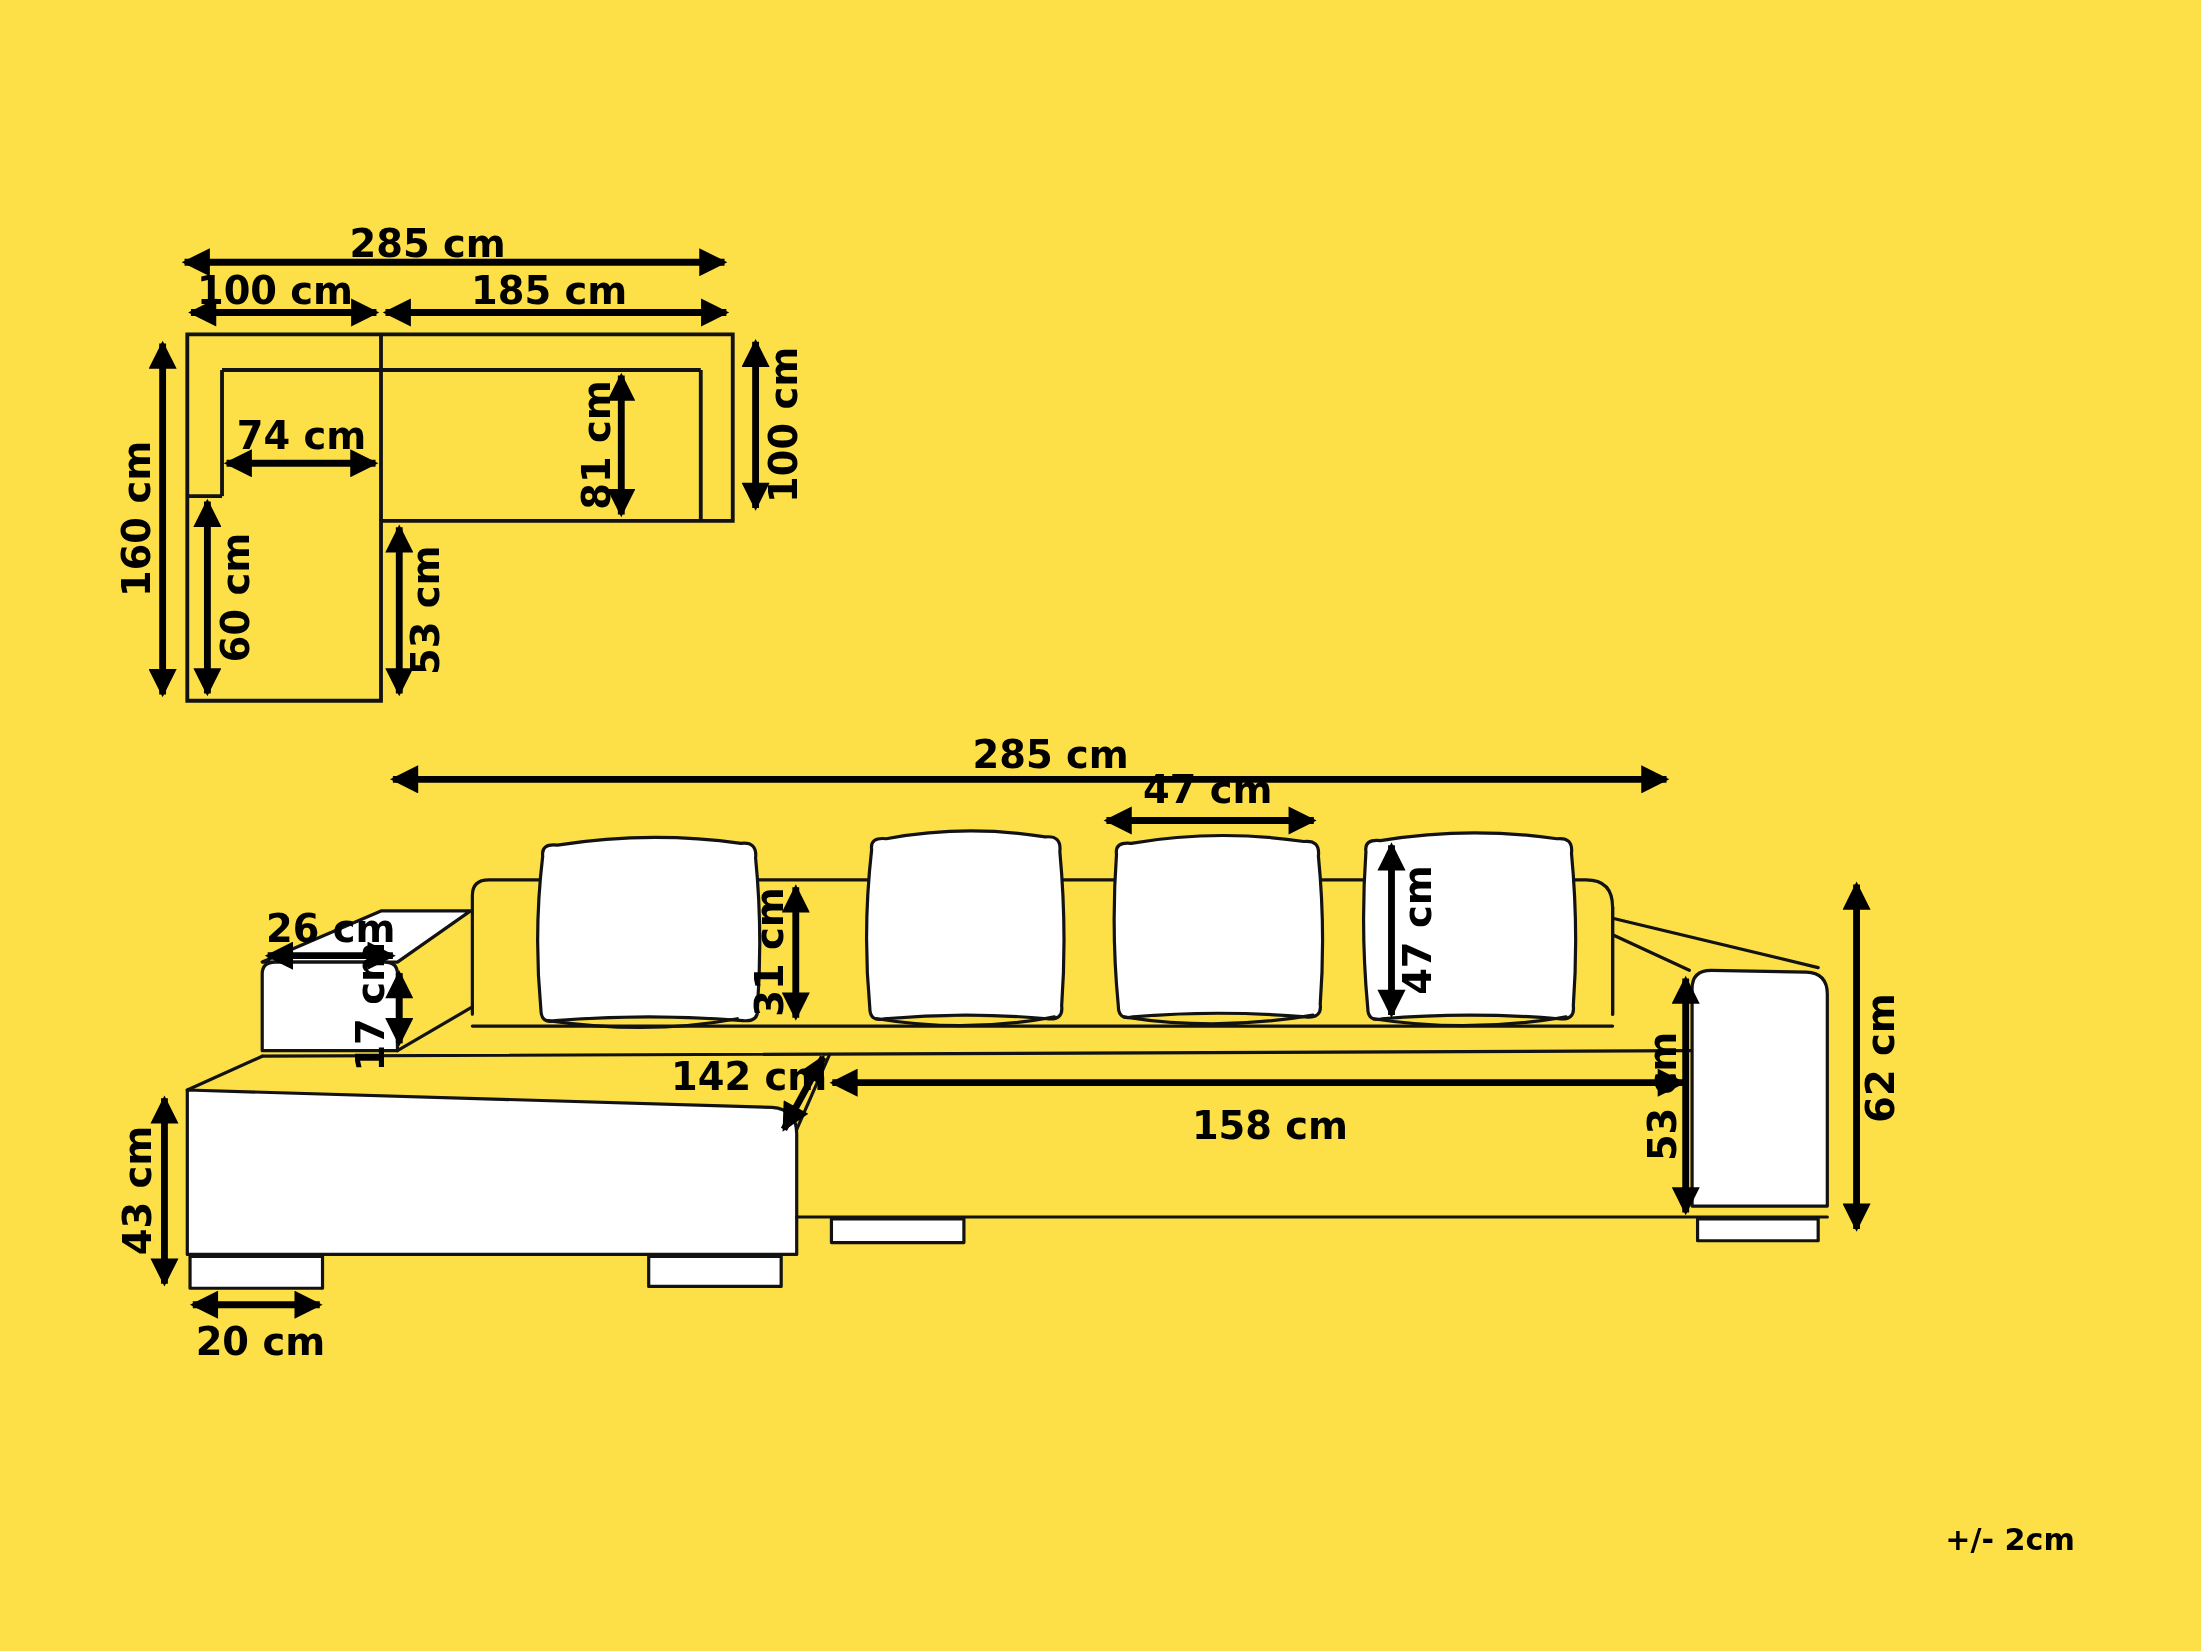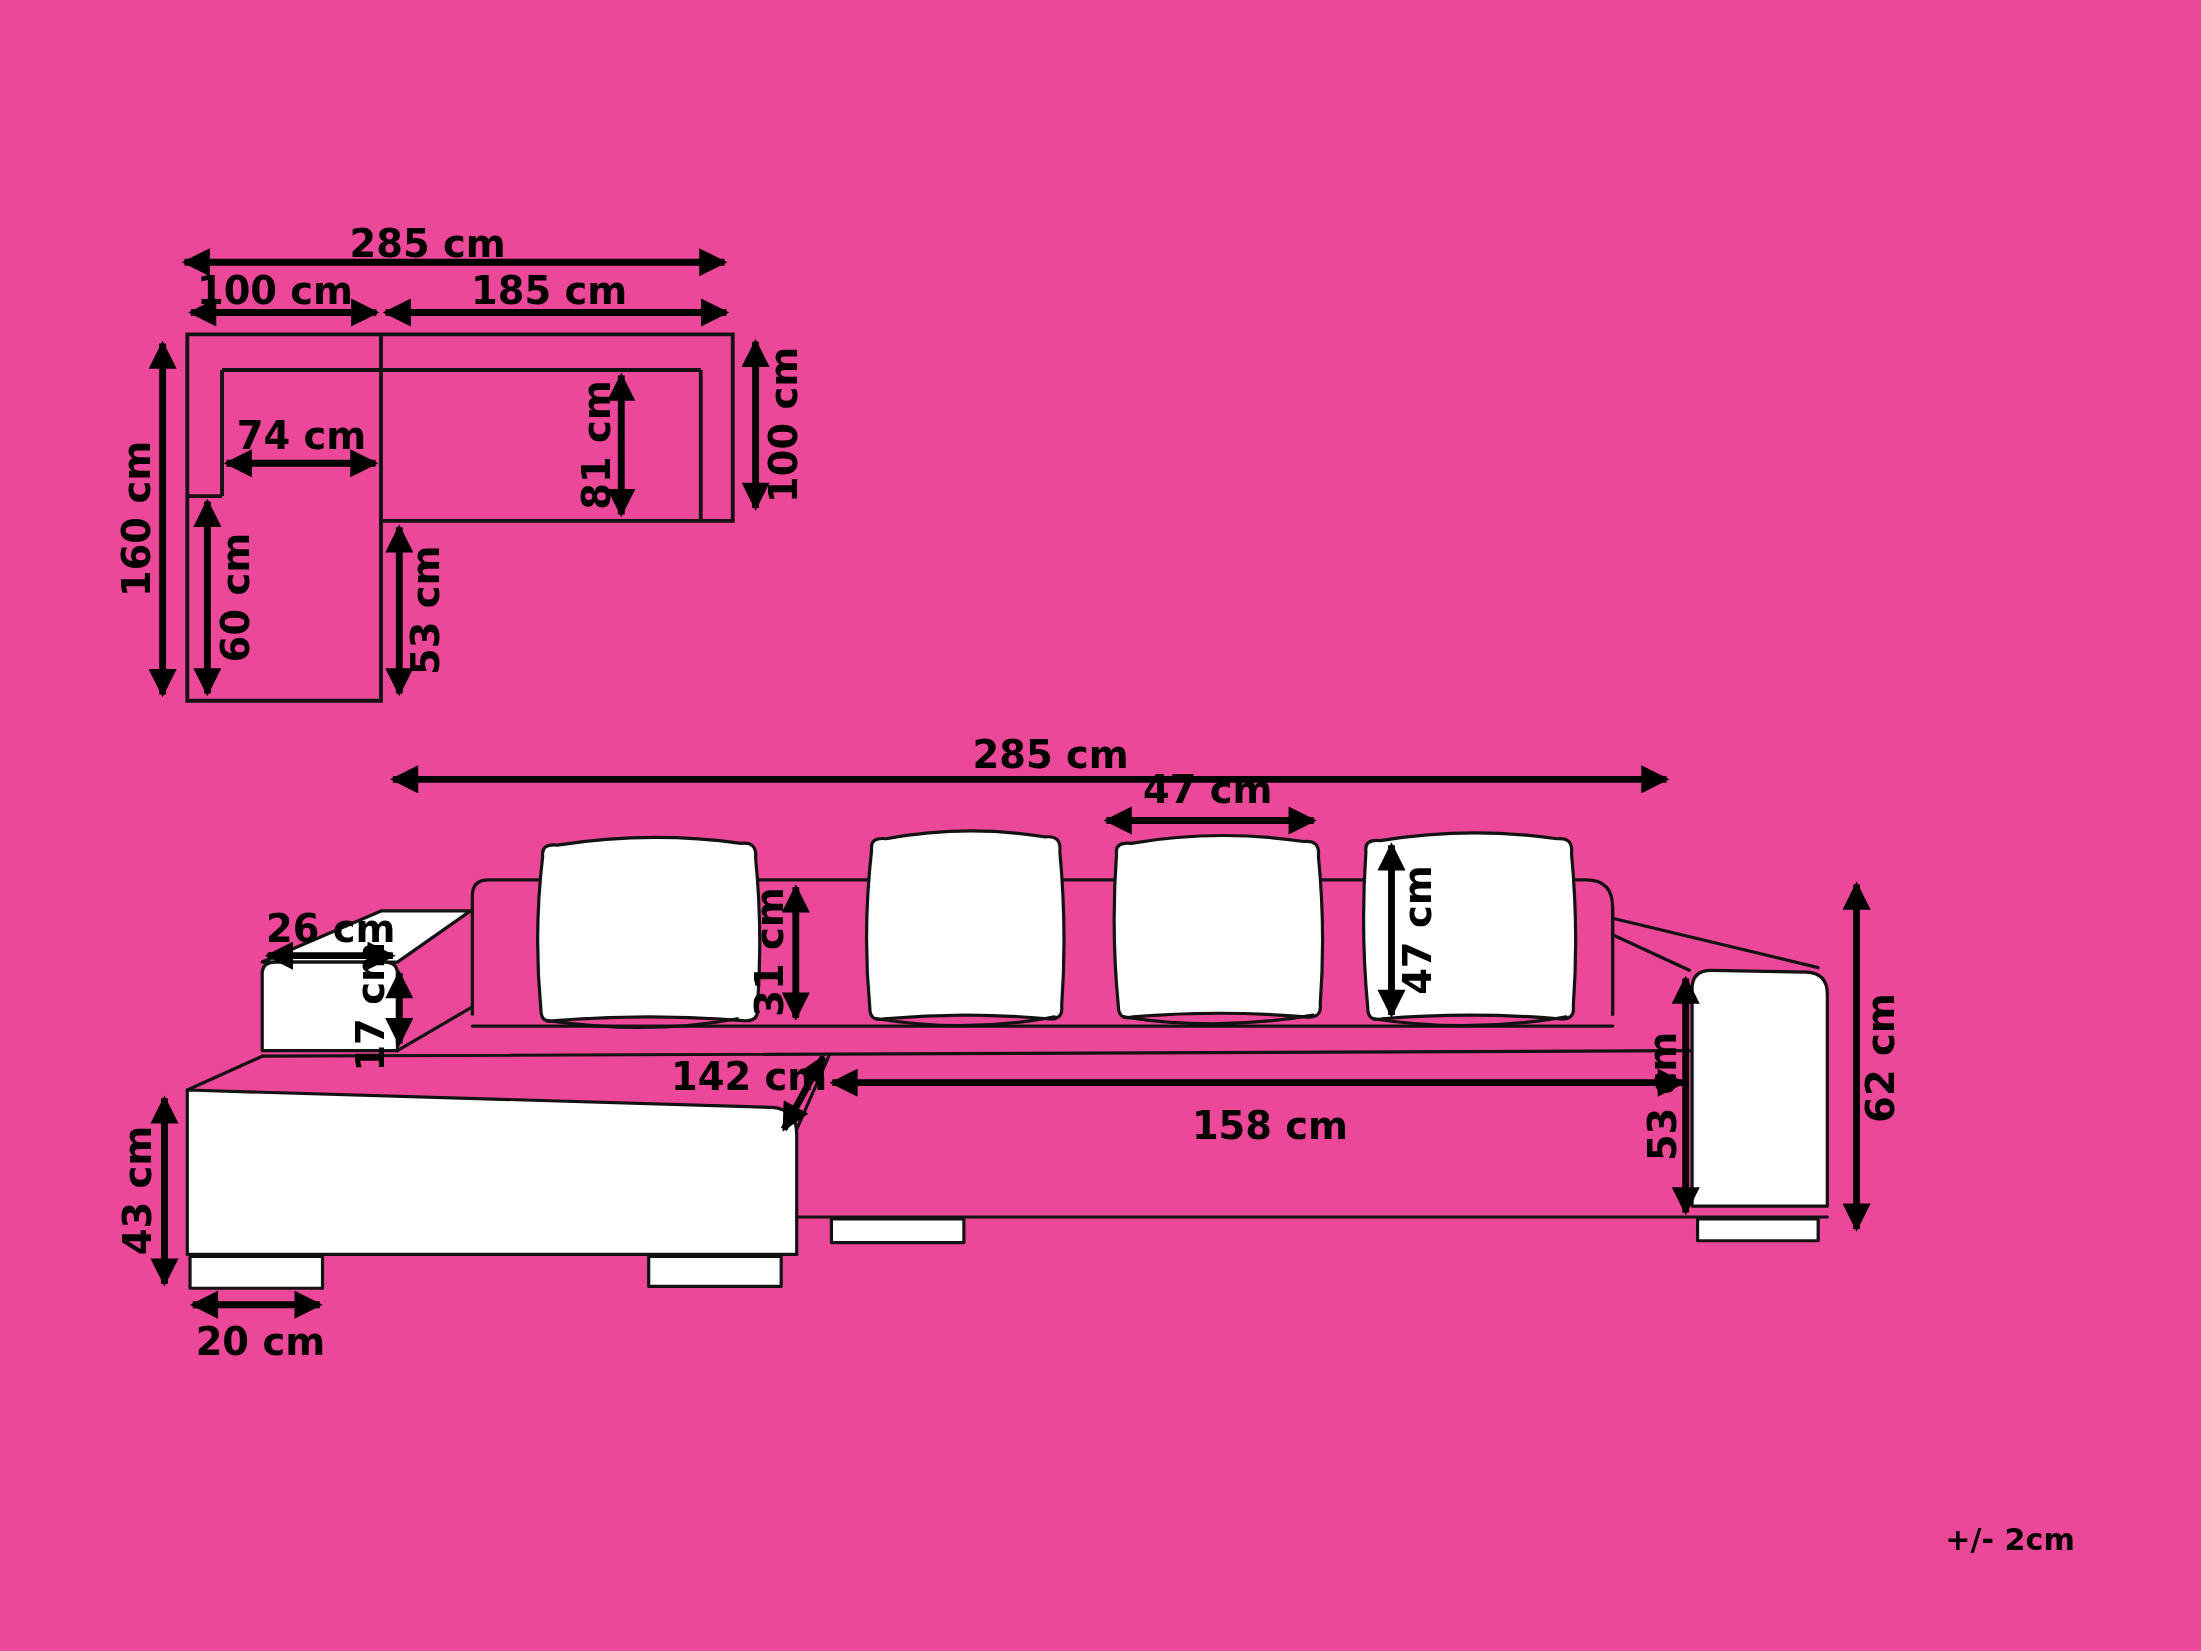--- a/index.html
+++ b/index.html
@@ -1,16 +1,16 @@
 <!DOCTYPE html>
 <html style="font-size:14.6px"><head>
 <meta charset="utf-8">
 <style>
   html,body{margin:0;padding:0;background:#ffffff;}
-  .stage{position:relative;width:2201px;height:1651px;background:#ec4899;overflow:hidden;}
+  .stage{position:relative;width:2201px;height:1651px;background:#fde047;overflow:hidden;}
   svg{position:absolute;left:0;top:0;}
   .ln  {stroke:#121212;stroke-width:3.5;fill:none;stroke-linecap:round;stroke-linejoin:round;}
   .lnf {stroke:#121212;stroke-width:3.5;fill:#ffffff;stroke-linejoin:round;}
   .plan{stroke:#121212;stroke-width:4.2;fill:none;stroke-linejoin:miter;}
   .arr {stroke:#000000;stroke-width:7.5;fill:none;}
   .dim {font:700 42px "DejaVu Sans", sans-serif;fill:#000;}
   .note{font:700 33px "DejaVu Sans", sans-serif;fill:#000;}
   text{user-select:none;}
 </style>
 </head>

